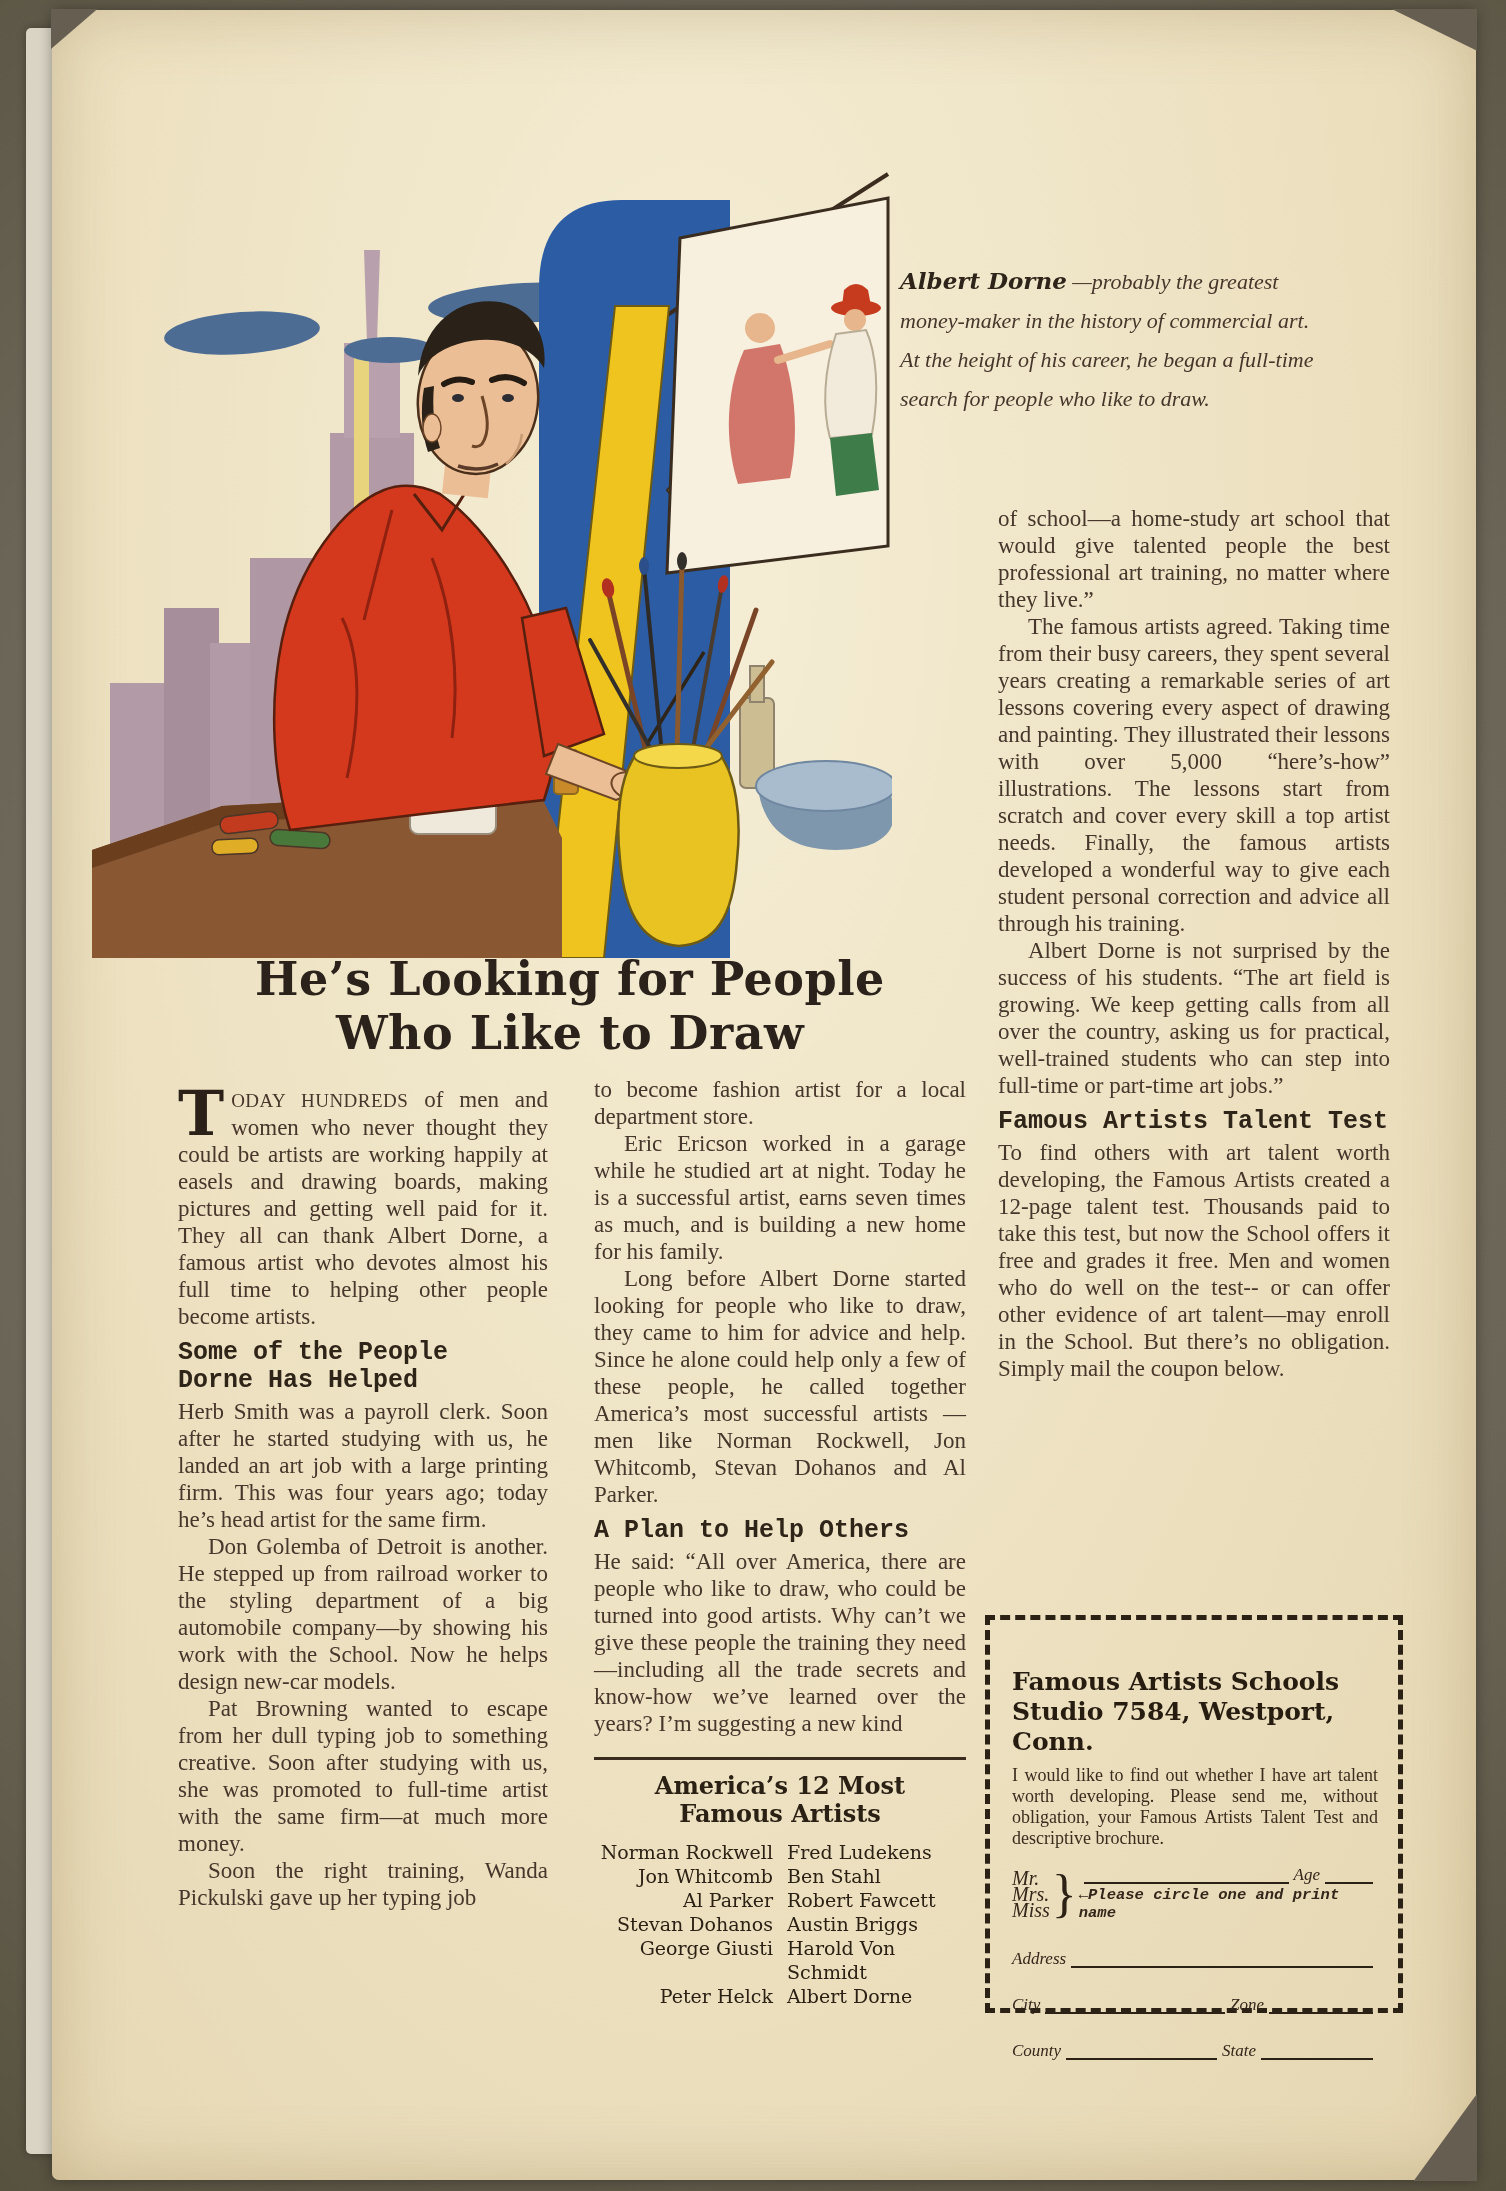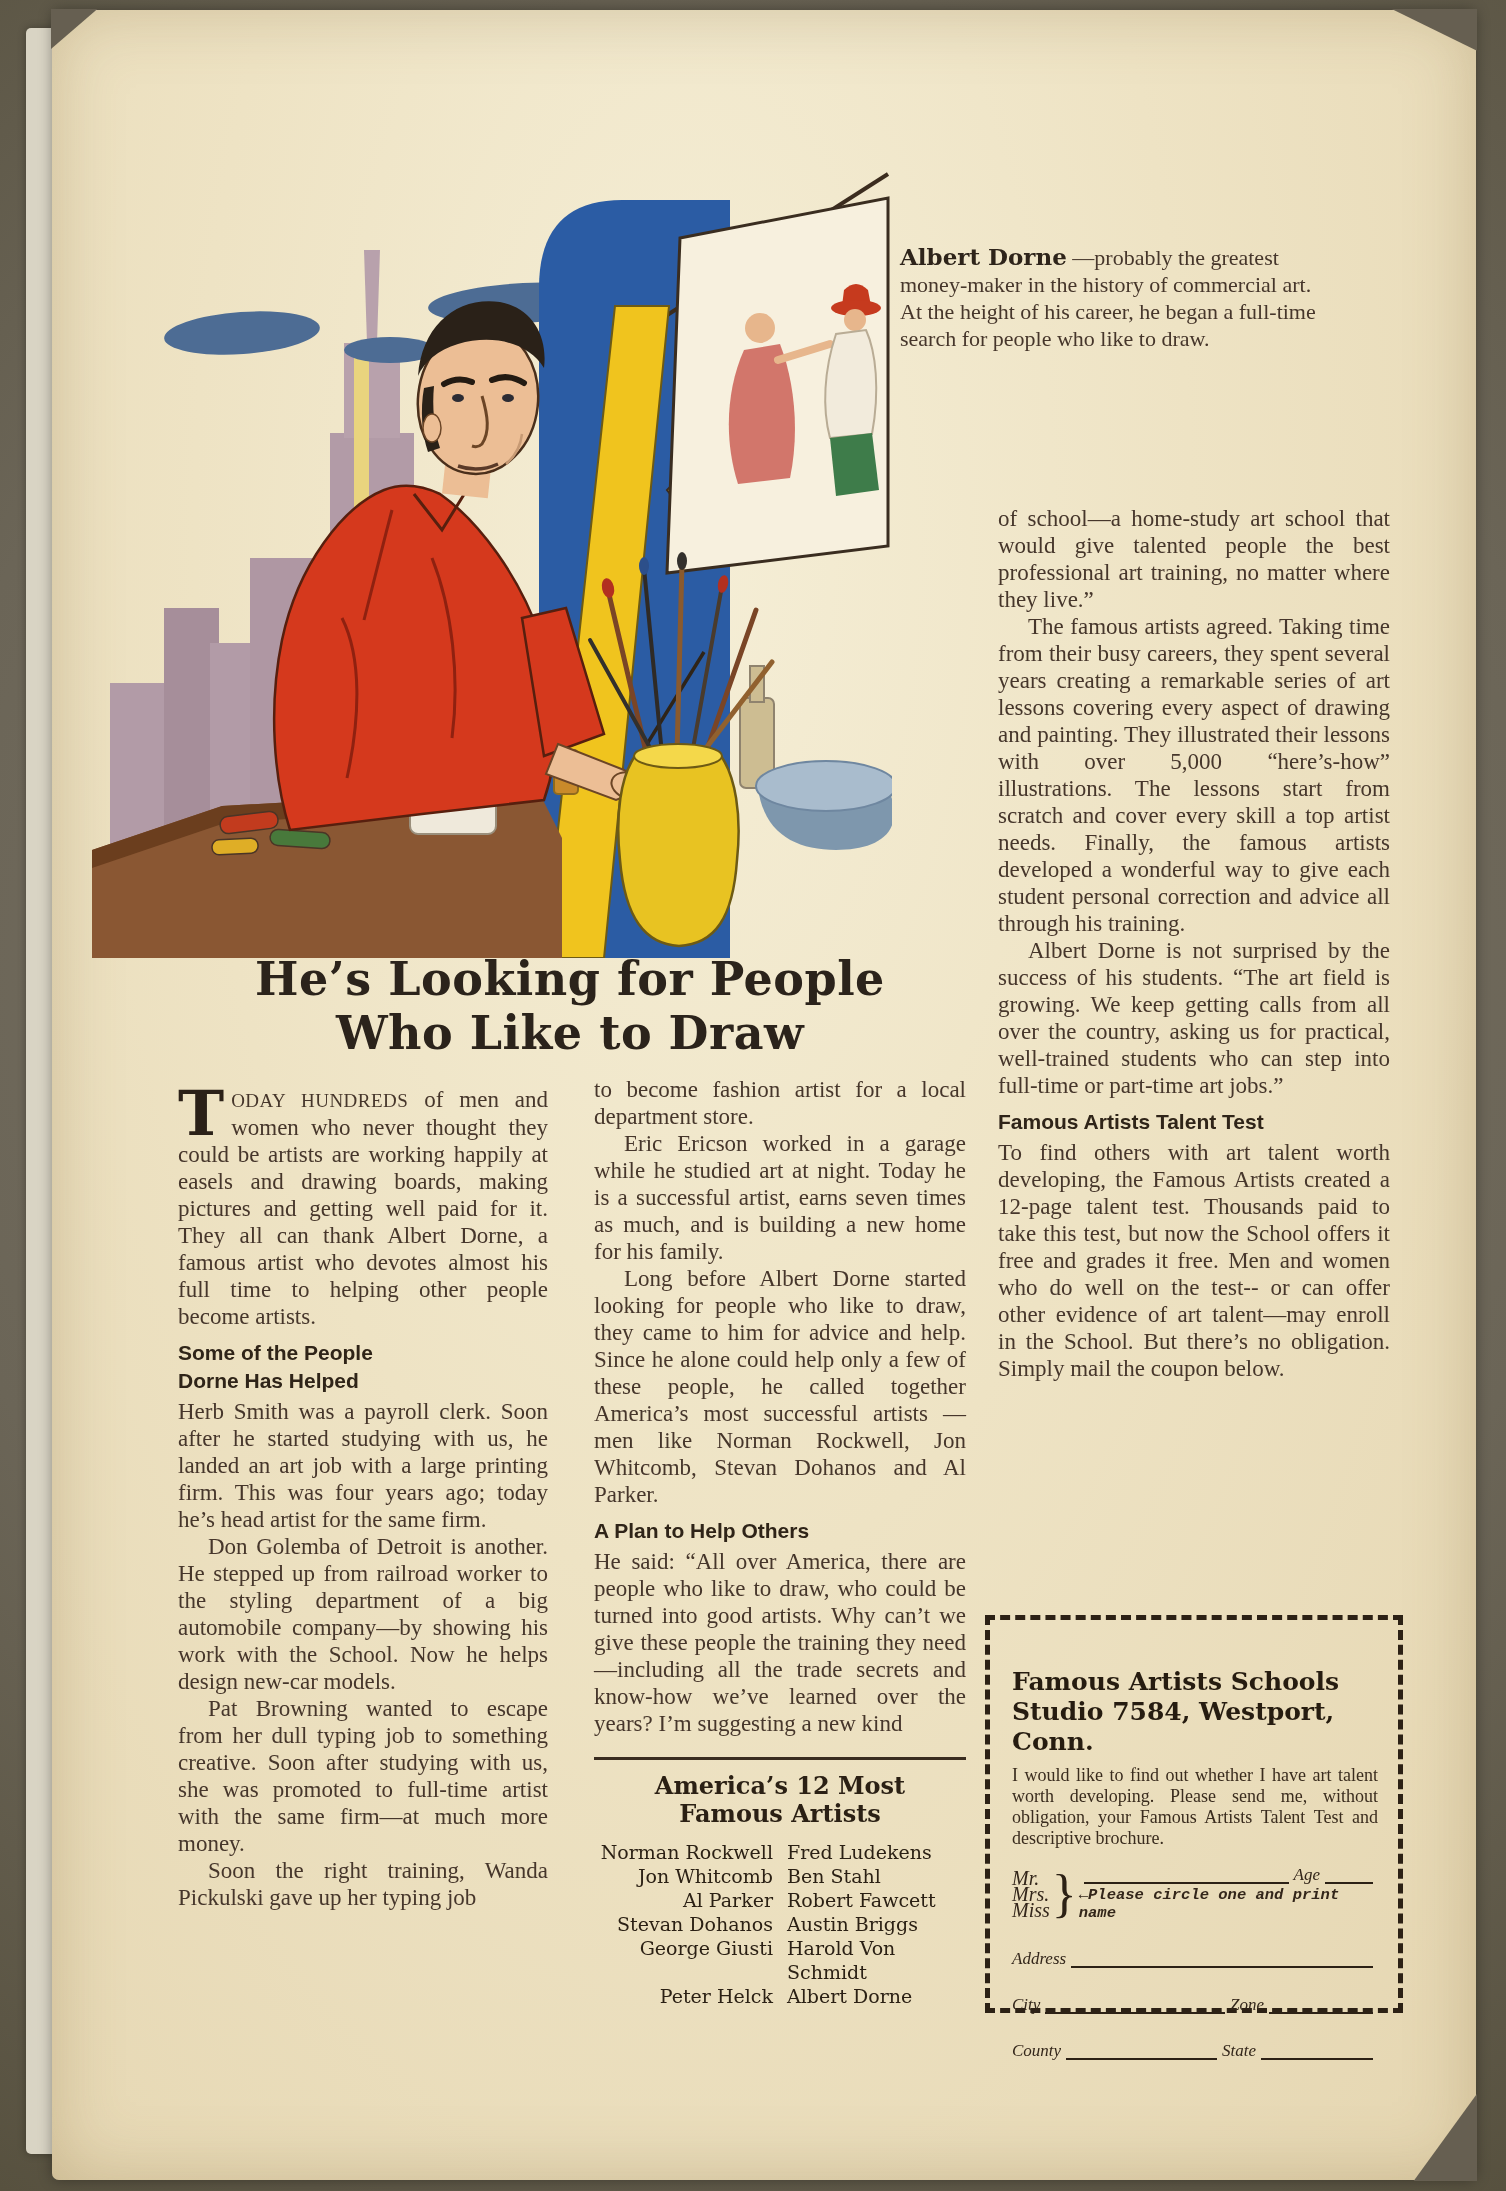--- a/index.html
+++ b/index.html
@@ -19,40 +19,40 @@
     box-shadow:inset 0 0 70px rgba(122,94,44,.28), 0 0 14px rgba(0,0,0,.35);
   }
   .corner{position:absolute;background:#665f51;}
   .corner-tr{right:-1px;top:-1px;width:104px;height:58px;clip-path:polygon(18% 0,100% 0,100% 72%);}
   .corner-tl{left:-1px;top:-1px;width:58px;height:40px;clip-path:polygon(0 0,80% 0,0 100%);}
   .corner-br{right:-1px;bottom:-1px;width:96px;height:118px;clip-path:polygon(34% 100%,100% 26%,100% 100%);}
 
   .illo{position:absolute;left:40px;top:128px;width:800px;height:820px;}
 
   .caption{
-    position:absolute;left:848px;top:233px;width:430px;
-    font-size:22px;line-height:27px;color:#46362b;
+    position:absolute;left:848px;top:251px;width:430px;
+    font-size:22px;line-height:39px;color:#46362b;font-style:italic;
   }
   .caption b{font-family:"DejaVu Serif", serif;font-size:23px;color:#2e241a;}
 
   .headline{
     position:absolute;left:118px;top:942px;width:800px;text-align:center;
     font-family:"DejaVu Serif", serif;font-weight:bold;
     font-size:46px;line-height:54px;color:#2b231b;letter-spacing:.5px;
   }
 
   .col{position:absolute;font-size:23px;line-height:27px;color:#46362b;text-align:justify;}
   .col-left{left:126px;top:1076px;width:370px;}
   .col-mid{left:542px;top:1066px;width:372px;}
   .col-right{left:946px;top:495px;width:392px;}
   .col p{margin:0;}
   .col p.indent{text-indent:30px;}
   .subhead{
-    font-family:Liberation Sans, sans-serif;font-weight:bold;
-    font-size:21px;line-height:28px;color:#2f2418;margin:9px 0 3px;text-align:left;
+    font-family:Liberation Mono, monospace;font-weight:bold;
+    font-size:25px;line-height:28px;color:#2f2418;margin:9px 0 3px;text-align:left;
   }
   .dropcap{
     float:left;font-family:"DejaVu Serif", serif;font-weight:bold;
     font-size:62px;line-height:50px;padding:3px 7px 0 0;color:#2b2118;
   }
   .sc{font-size:19px;letter-spacing:.5px;}
 
   .artists-box{margin-top:20px;border-top:3px solid #3a2d20;padding-top:12px;}
   .artists-heading{
     text-align:center;font-family:"DejaVu Serif", serif;font-weight:bold;

